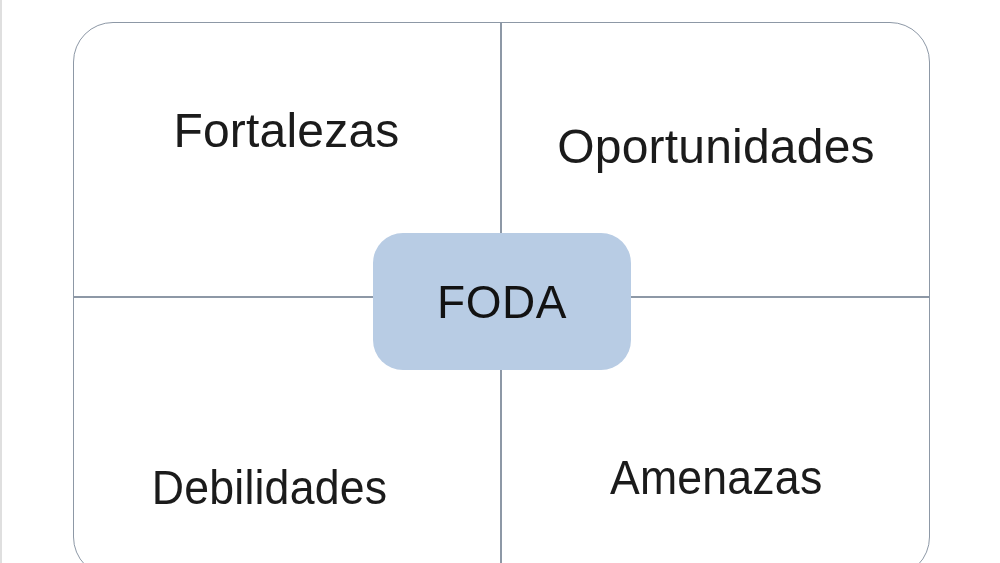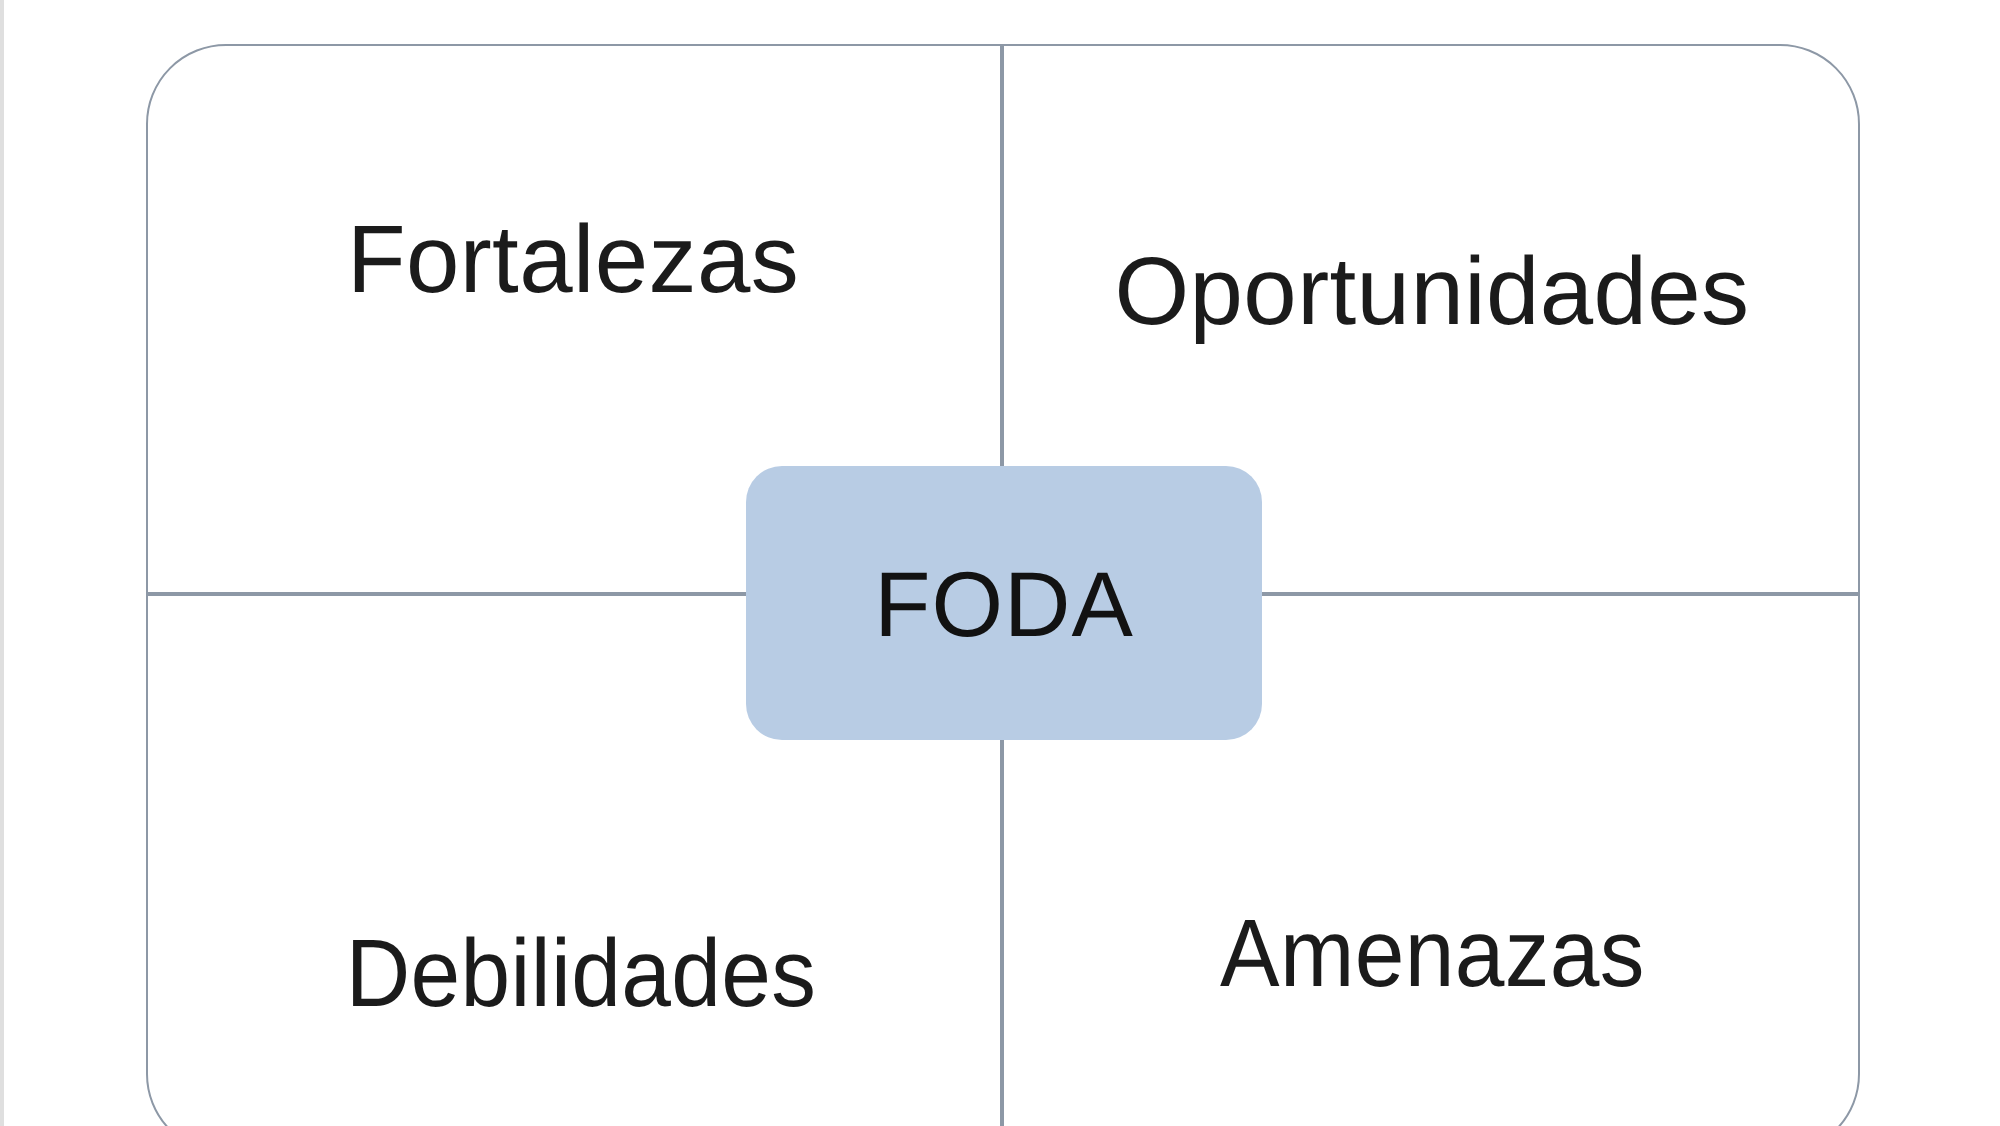--- a/index.html
+++ b/index.html
@@ -95,21 +95,21 @@
     left: 502px;
     top: 38px;
     width: 428px;
     height: 274px;
   }
   .quadrant-opportunities .quadrant-label {
     transform: translateY(-28px);
   }
 
   .quadrant-weaknesses {
-    left: 77px;
+    left: 56px;
     top: 298px;
     width: 427px;
     height: 265px;
   }
   .quadrant-weaknesses .quadrant-label {
     transform: translateY(57px) scaleX(0.93);
   }
 
   .quadrant-threats {
     left: 502px;
@@ -122,21 +122,21 @@
   }
 
   
   .center-node {
     position: absolute;
     left: 373px;
     top: 233px;
     width: 258px;
     height: 137px;
     background: #b8cce4;
-    border-radius: 18px;
+    border-radius: 30px;
     display: flex;
     align-items: center;
     justify-content: center;
     box-sizing: border-box;
   }
   .center-node-label {
     color: #121212;
     font-size: 46px;
     font-weight: 400;
     line-height: 1;

